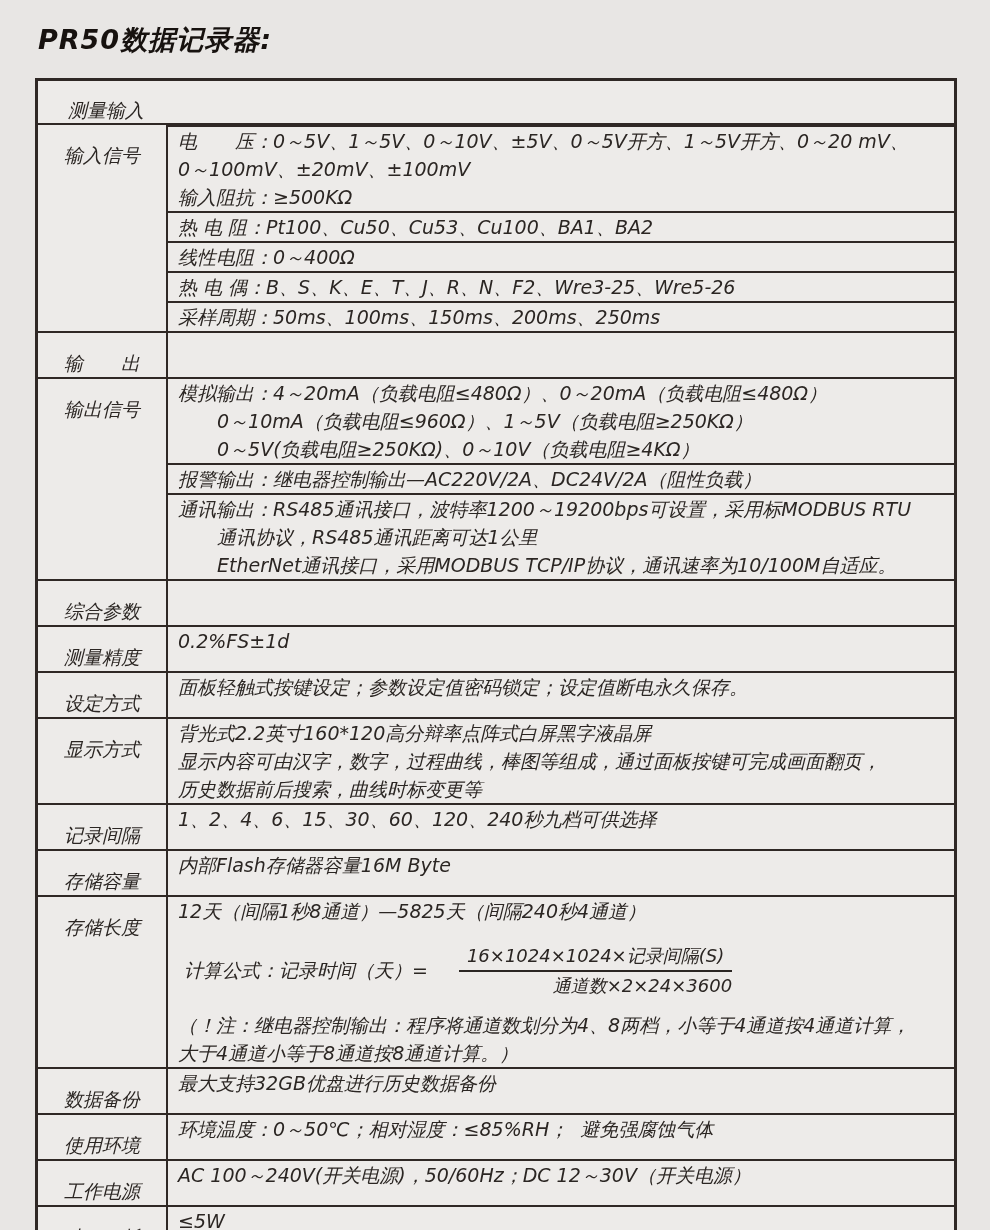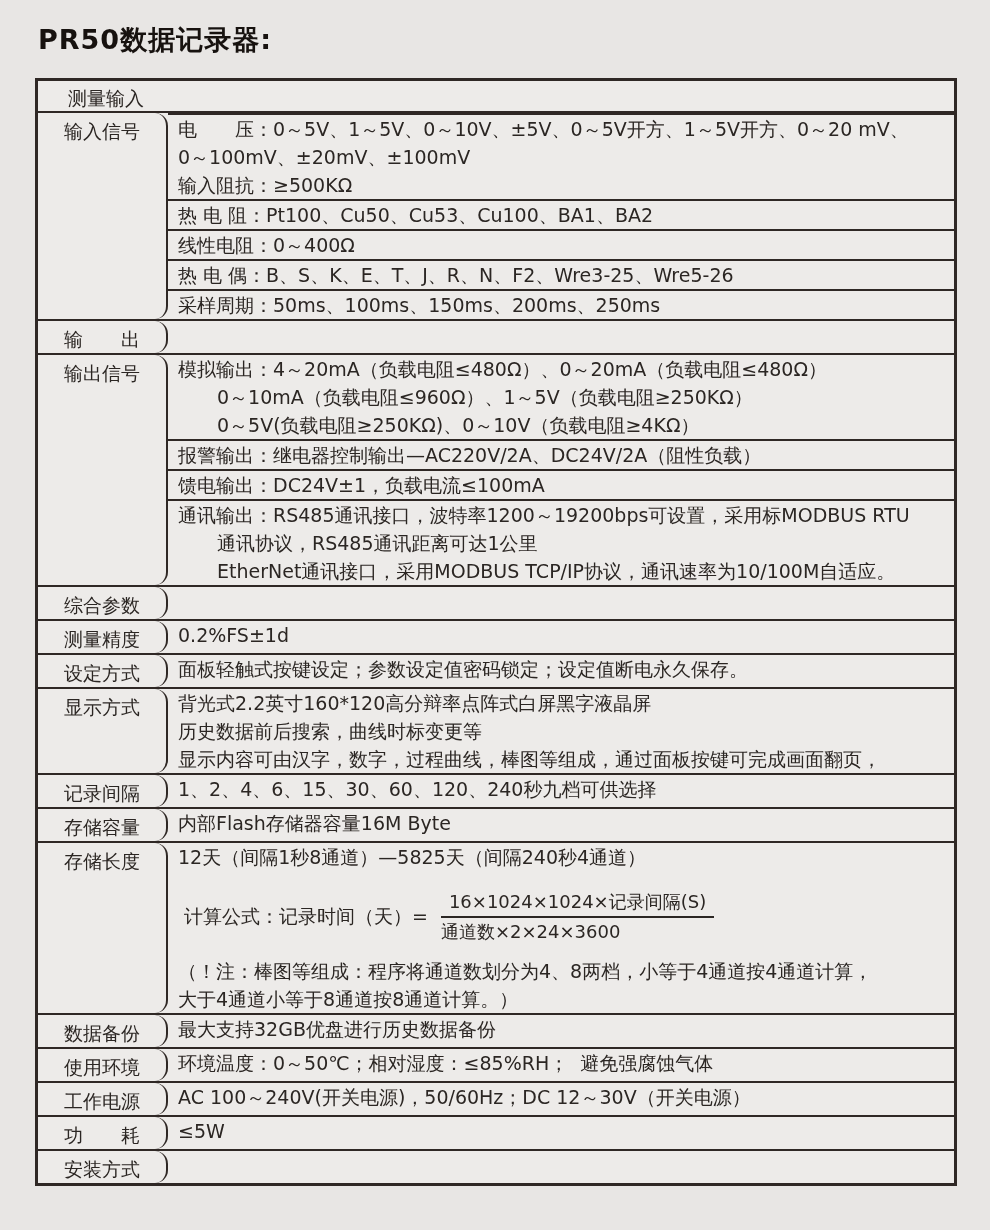--- a/index.html
+++ b/index.html
@@ -9,21 +9,21 @@
     --text:#2b2623;
   }
   *{margin:0;padding:0;box-sizing:border-box;}
   html,body{width:990px;height:1230px;}
   body{
     background:var(--bg);
     color:var(--text);
     font-family:"DejaVu Sans","Liberation Sans",sans-serif;
     overflow:hidden;
   }
-  .page{width:990px;height:1230px;position:relative;}
+  .page{width:990px;height:1230px;position:relative;font-style:italic;}
   .page-title{
     font-size:27px;
     font-weight:bold;
     color:#17120f;
     padding:22px 0 0 38px;
     letter-spacing:1px;
   }
   .spec-table{
     position:absolute;
     left:35px;top:78px;
@@ -40,22 +40,21 @@
   .label-cell{
     flex:0 0 130px;
     width:130px;
     border-right:2px solid var(--border);
     display:flex;
     justify-content:center;
     align-items:flex-start;
     font-size:19px;
     line-height:28px;
     white-space:pre;
-    padding-top:4px;
-    border-radius:13px;
+    padding-top:16px;
   }
   .spec-row.full .label-cell{
     flex:1;
     width:auto;
     border-right:none;
     justify-content:flex-start;
     padding-left:30px;
     line-height:26px;
   }
   .content-cell{
@@ -76,22 +75,22 @@
     align-items:center;
     margin:18px 0 12px 0;
     padding-left:16px;
     font-size:19px;
     gap:8px;
   }
   .formula-prefix{white-space:pre;}
   .fraction{
     display:inline-flex;
     flex-direction:column;
-    text-align:left;
-    margin-left:5px;
+    text-align:right;
+    margin-left:23px;
     font-size:18px;
     line-height:26px;
   }
   .fraction .num{
     border-bottom:2px solid var(--text);
     padding:0 8px 1px 8px;
     white-space:pre;
   }
   .fraction .den{
     padding-top:1px;
@@ -138,23 +137,20 @@
         <div class="content-cell">
           <div class="content-block">
             <div class="line">模拟输出：4～20mA（负载电阻≤480Ω）、0～20mA（负载电阻≤480Ω）</div>
             <div class="line indent">0～10mA（负载电阻≤960Ω）、1～5V（负载电阻≥250KΩ）</div>
             <div class="line indent">0～5V(负载电阻≥250KΩ)、0～10V（负载电阻≥4KΩ）</div>
           </div>
           <div class="content-block sep">
             <div class="line">报警输出：继电器控制输出—AC220V/2A、DC24V/2A（阻性负载）</div>
           </div>
           <div class="content-block sep">
-            <div class="line">馈电输出：DC24V±1，负载电流≤100mA</div>
-          </div>
-          <div class="content-block sep">
             <div class="line">通讯输出：RS485通讯接口，波特率1200～19200bps可设置，采用标MODBUS RTU</div>
             <div class="line indent">通讯协议，RS485通讯距离可达1公里</div>
             <div class="line indent">EtherNet通讯接口，采用MODBUS TCP/IP协议，通讯速率为10/100M自适应。</div>
           </div>
         </div>
       </div>
       <div class="spec-row">
         <div class="label-cell">综合参数</div>
         <div class="content-cell"></div>
       </div>
@@ -172,22 +168,22 @@
           <div class="content-block">
             <div class="line">面板轻触式按键设定；参数设定值密码锁定；设定值断电永久保存。</div>
           </div>
         </div>
       </div>
       <div class="spec-row">
         <div class="label-cell">显示方式</div>
         <div class="content-cell">
           <div class="content-block">
             <div class="line">背光式2.2英寸160*120高分辩率点阵式白屏黑字液晶屏</div>
+            <div class="line">显示内容可由汉字，数字，过程曲线，棒图等组成，通过面板按键可完成画面翻页，</div>
             <div class="line">历史数据前后搜索，曲线时标变更等</div>
-            <div class="line">显示内容可由汉字，数字，过程曲线，棒图等组成，通过面板按键可完成画面翻页，</div>
           </div>
         </div>
       </div>
       <div class="spec-row">
         <div class="label-cell">记录间隔</div>
         <div class="content-cell">
           <div class="content-block">
             <div class="line">1、2、4、6、15、30、60、120、240秒九档可供选择</div>
           </div>
         </div>
@@ -205,21 +201,21 @@
         <div class="content-cell">
           <div class="content-block">
             <div class="line">12天（间隔1秒8通道）—5825天（间隔240秒4通道）</div>
             <div class="formula-line">
               <span class="formula-prefix">计算公式：记录时间（天）=</span>
               <span class="fraction">
                 <span class="num">16×1024×1024×记录间隔(S)</span>
                 <span class="den">通道数×2×24×3600</span>
               </span>
             </div>
-            <div class="line">（！注：棒图等组成：程序将通道数划分为4、8两档，小等于4通道按4通道计算，</div>
+            <div class="line">（！注：继电器控制输出：程序将通道数划分为4、8两档，小等于4通道按4通道计算，</div>
             <div class="line">大于4通道小等于8通道按8通道计算。）</div>
           </div>
         </div>
       </div>
       <div class="spec-row">
         <div class="label-cell">数据备份</div>
         <div class="content-cell">
           <div class="content-block">
             <div class="line">最大支持32GB优盘进行历史数据备份</div>
           </div>

